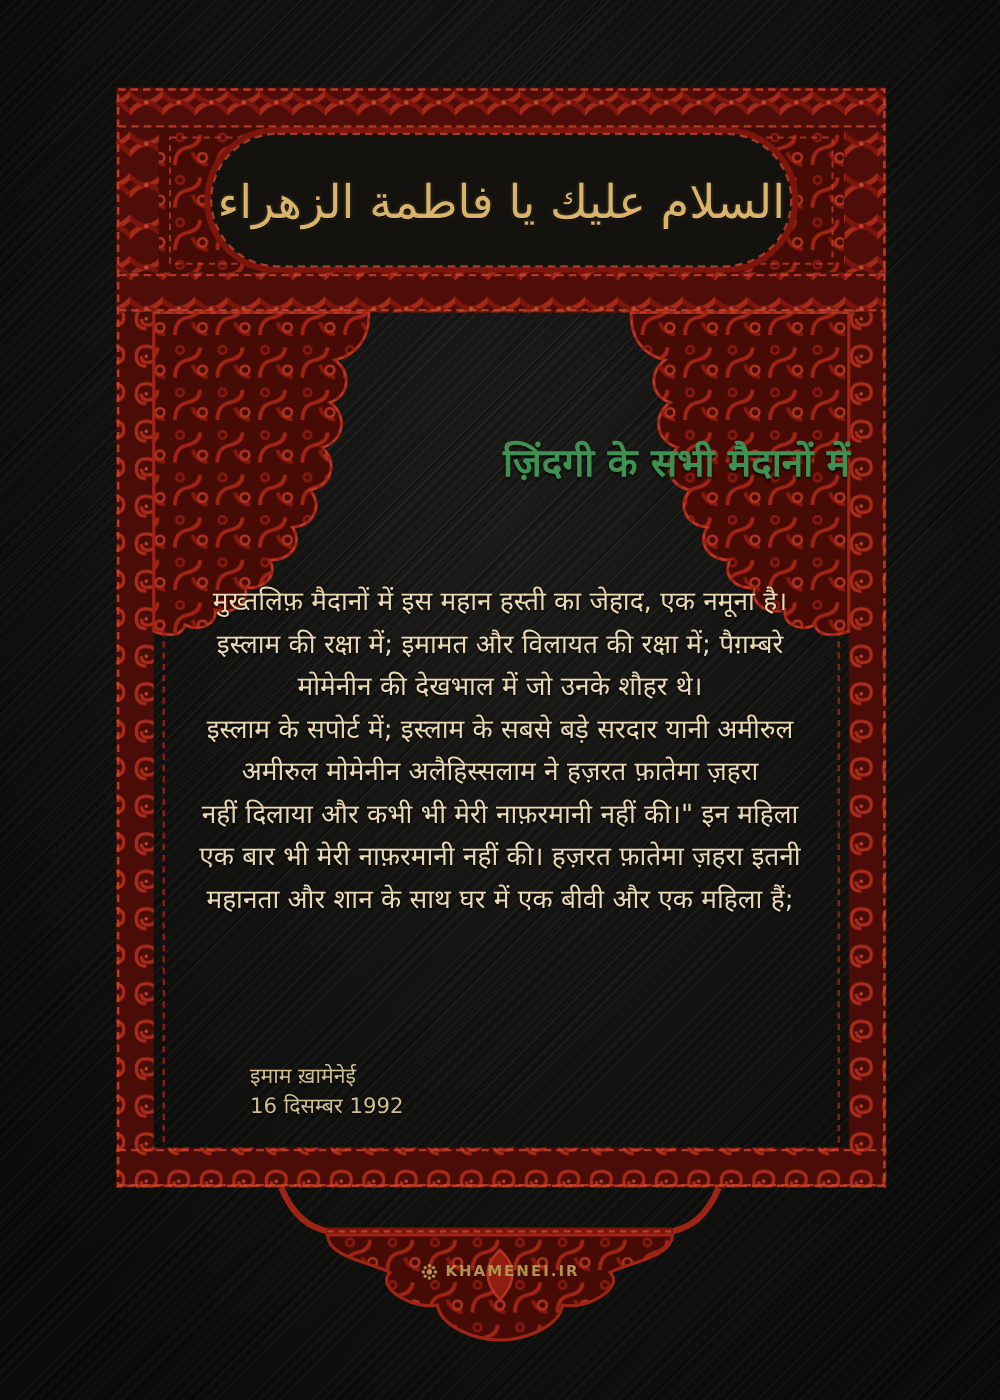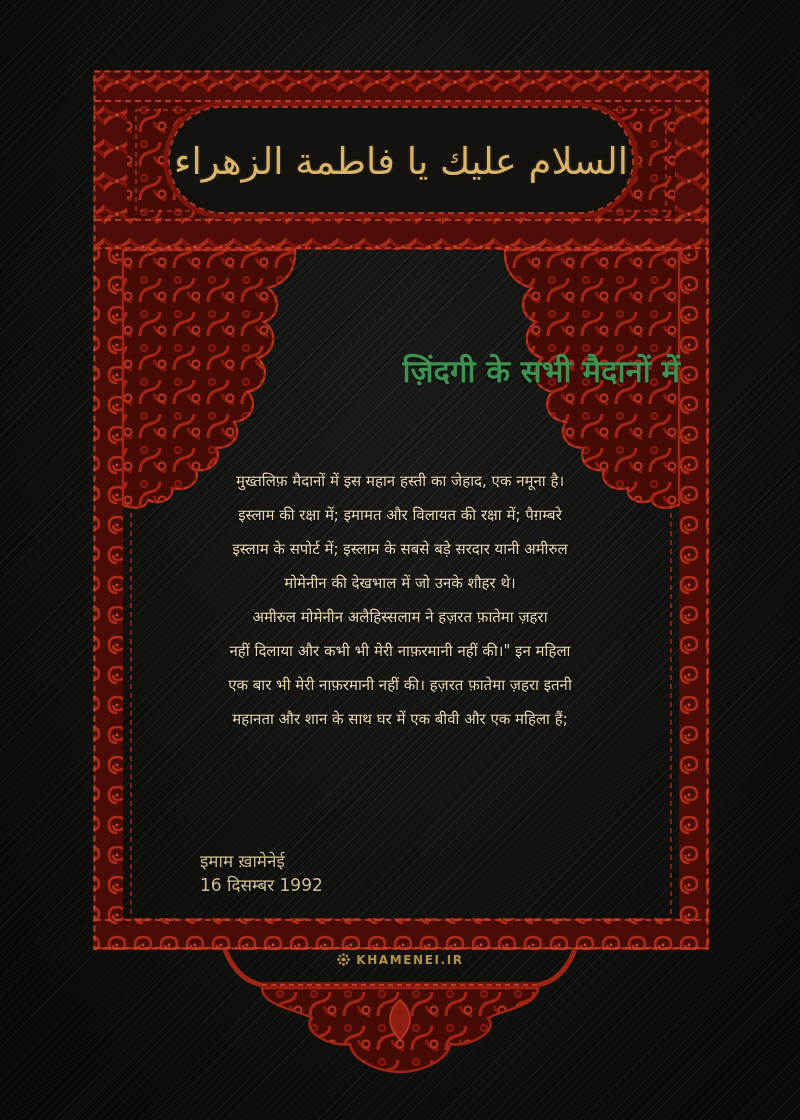--- a/index.html
+++ b/index.html
@@ -21,31 +21,31 @@
     text-shadow:0 1px 1px #000,0 0 3px rgba(216,179,105,.35);
     white-space:nowrap;
   }
   .title{
     position:absolute;left:120px;top:346px;width:560px;
     text-align:right;color:#3e9150;font-size:31px;font-weight:700;
     line-height:50px;text-shadow:0 1px 2px rgba(0,0,0,.8);
   }
   .body-text{
     position:absolute;left:128px;top:464px;width:544px;
-    text-align:center;color:#ead9b2;font-size:15px;font-weight:500;
+    text-align:center;color:#ead9b2;font-size:21px;font-weight:500;
     line-height:34px;text-shadow:0 1px 2px rgba(0,0,0,.9);
   }
   .attribution{
     position:absolute;left:200px;top:849px;width:400px;
     color:#d0bf92;font-size:17px;line-height:24px;
     text-shadow:0 1px 2px rgba(0,0,0,.9);
   }
   .brand{
-    position:absolute;left:0;top:952px;width:800px;
-    display:flex;align-items:center;justify-content:center;gap:5px;
+    position:absolute;left:0;top:1010px;width:800px;
+    display:flex;align-items:flex-start;justify-content:center;gap:5px;
     color:#b2924c;font-size:12px;font-weight:700;letter-spacing:1.6px;
   }
   .brand svg{display:block;}
 </style>
 </head>
 <body>
 
 <div class="poster">
 
   <svg class="frame-svg" width="800" height="1120" viewBox="0 0 800 1120">
@@ -118,22 +118,22 @@
 
   <div class="calligraphy">السلام عليك يا فاطمة الزهراء</div>
 
   <div class="title">
     <div>ज़िंदगी के सभी मैदानों में</div>
   </div>
 
   <div class="body-text">
     <div>मुख्तलिफ़ मैदानों में इस महान हस्ती का जेहाद, एक नमूना है।</div>
     <div>इस्लाम की रक्षा में; इमामत और विलायत की रक्षा में; पैग़म्बरे</div>
+    <div>मोमेनीन की देखभाल में जो उनके शौहर थे।</div>
     <div>इस्लाम के सपोर्ट में; इस्लाम के सबसे बड़े सरदार यानी अमीरुल</div>
-    <div>मोमेनीन की देखभाल में जो उनके शौहर थे।</div>
     <div>अमीरुल मोमेनीन अलैहिस्सलाम ने हज़रत फ़ातेमा ज़हरा</div>
     <div>नहीं दिलाया और कभी भी मेरी नाफ़रमानी नहीं की।" इन महिला</div>
     <div>एक बार भी मेरी नाफ़रमानी नहीं की। हज़रत फ़ातेमा ज़हरा इतनी</div>
     <div>महानता और शान के साथ घर में एक बीवी और एक महिला हैं;</div>
   </div>
 
   <div class="attribution">
     <div>इमाम ख़ामेनेई</div>
     <div>16 दिसम्बर 1992</div>
   </div>

